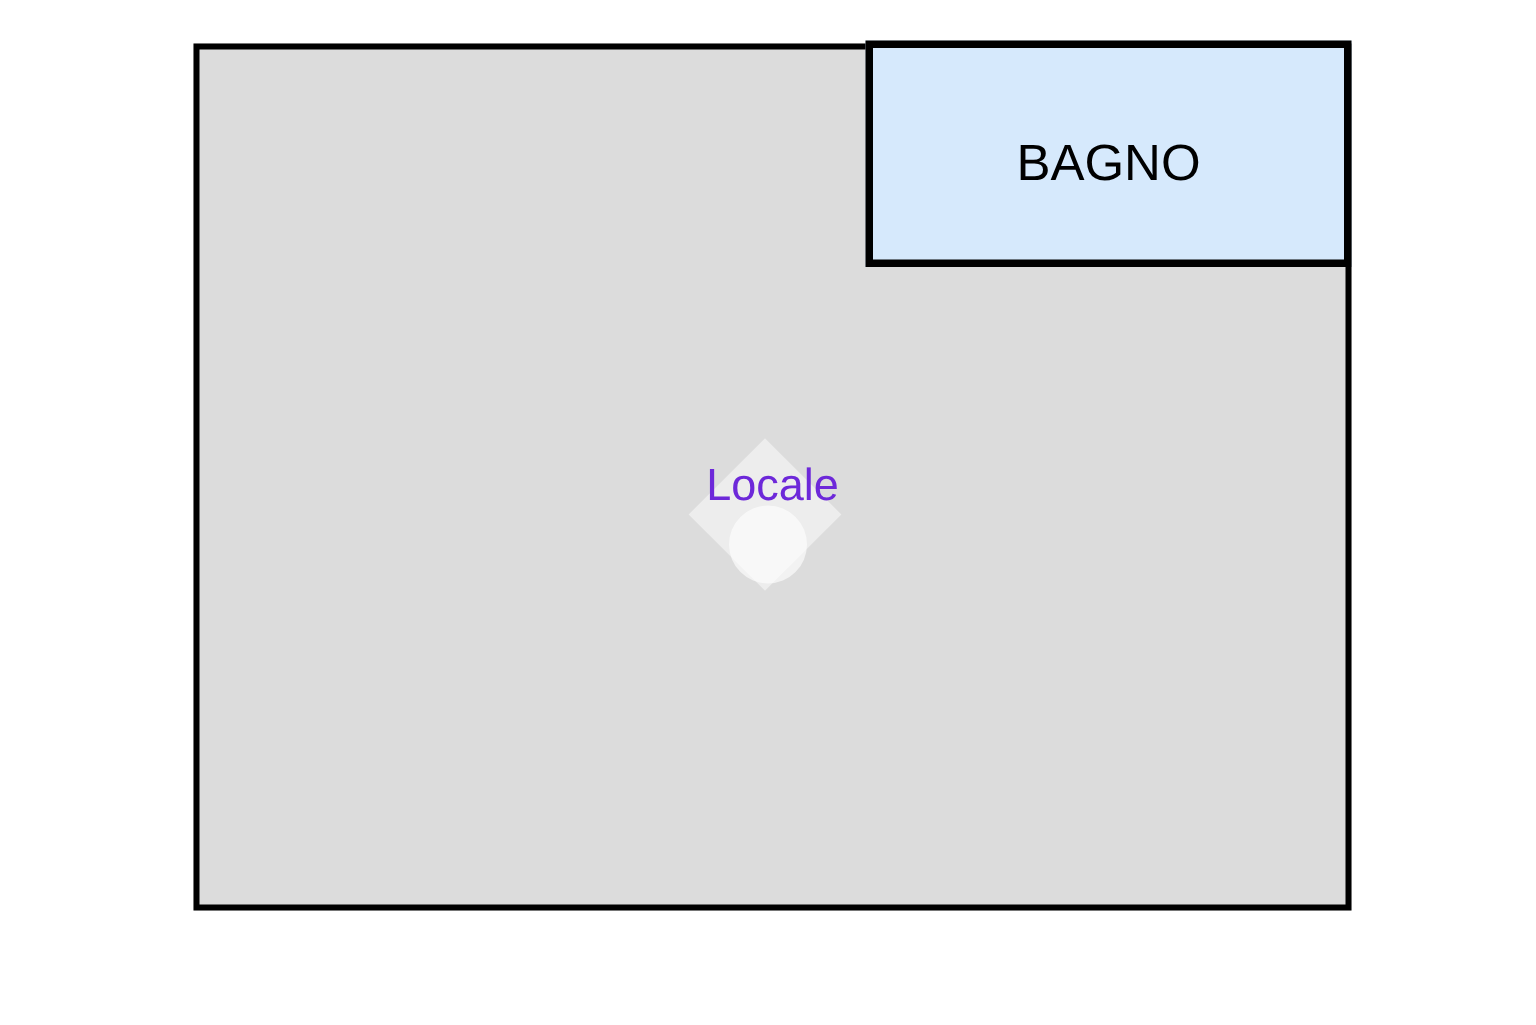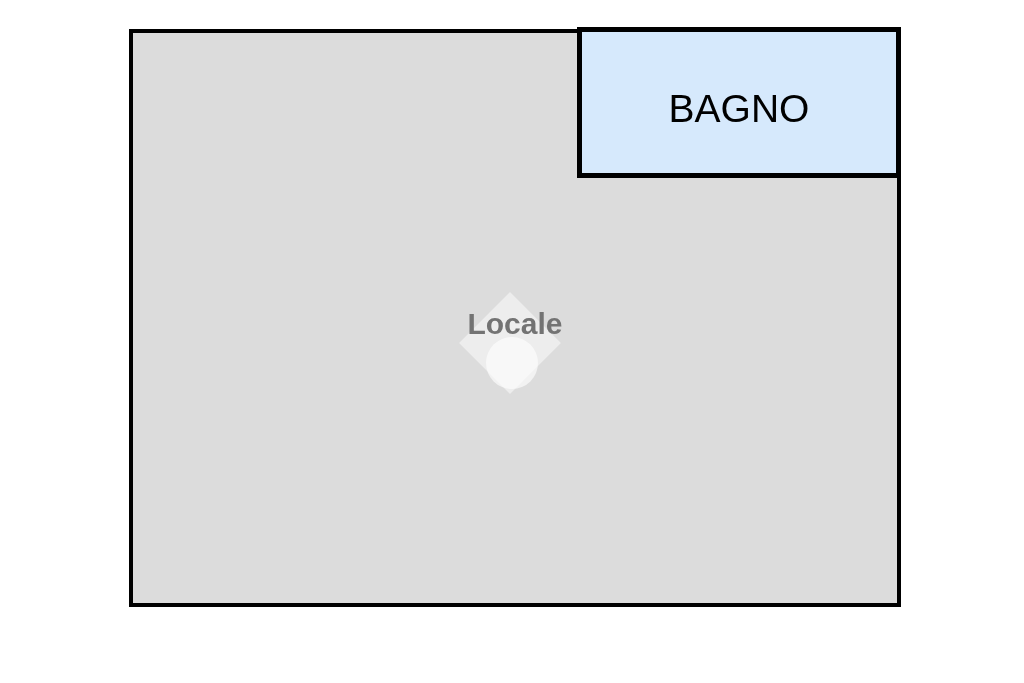--- a/index.html
+++ b/index.html
@@ -53,38 +53,37 @@
     text-align: center;
     white-space: nowrap;
     pointer-events: none;
   }
   .locale-label {
     left: 129px;
     width: 772px;
     top: 309px;
     font-size: 30px;
     line-height: 30px;
-    color: #737373;
+    color: #6d28d9;
     z-index: 4;
-    font-weight: bold;
   }
   .room-bagno {
     left: 577px;
     top: 27px;
     width: 324px;
     height: 151px;
     background: #d6e9fc;
     border: 5px solid #000000;
     z-index: 5;
   }
   .bagno-label {
     left: 577px;
     width: 324px;
     top: 94px;
-    font-size: 39px;
+    font-size: 34px;
     line-height: 30px;
     color: #000000;
     z-index: 6;
   }
 </style>
 </head>
 <body>
 
 <div class="canvas">
 

